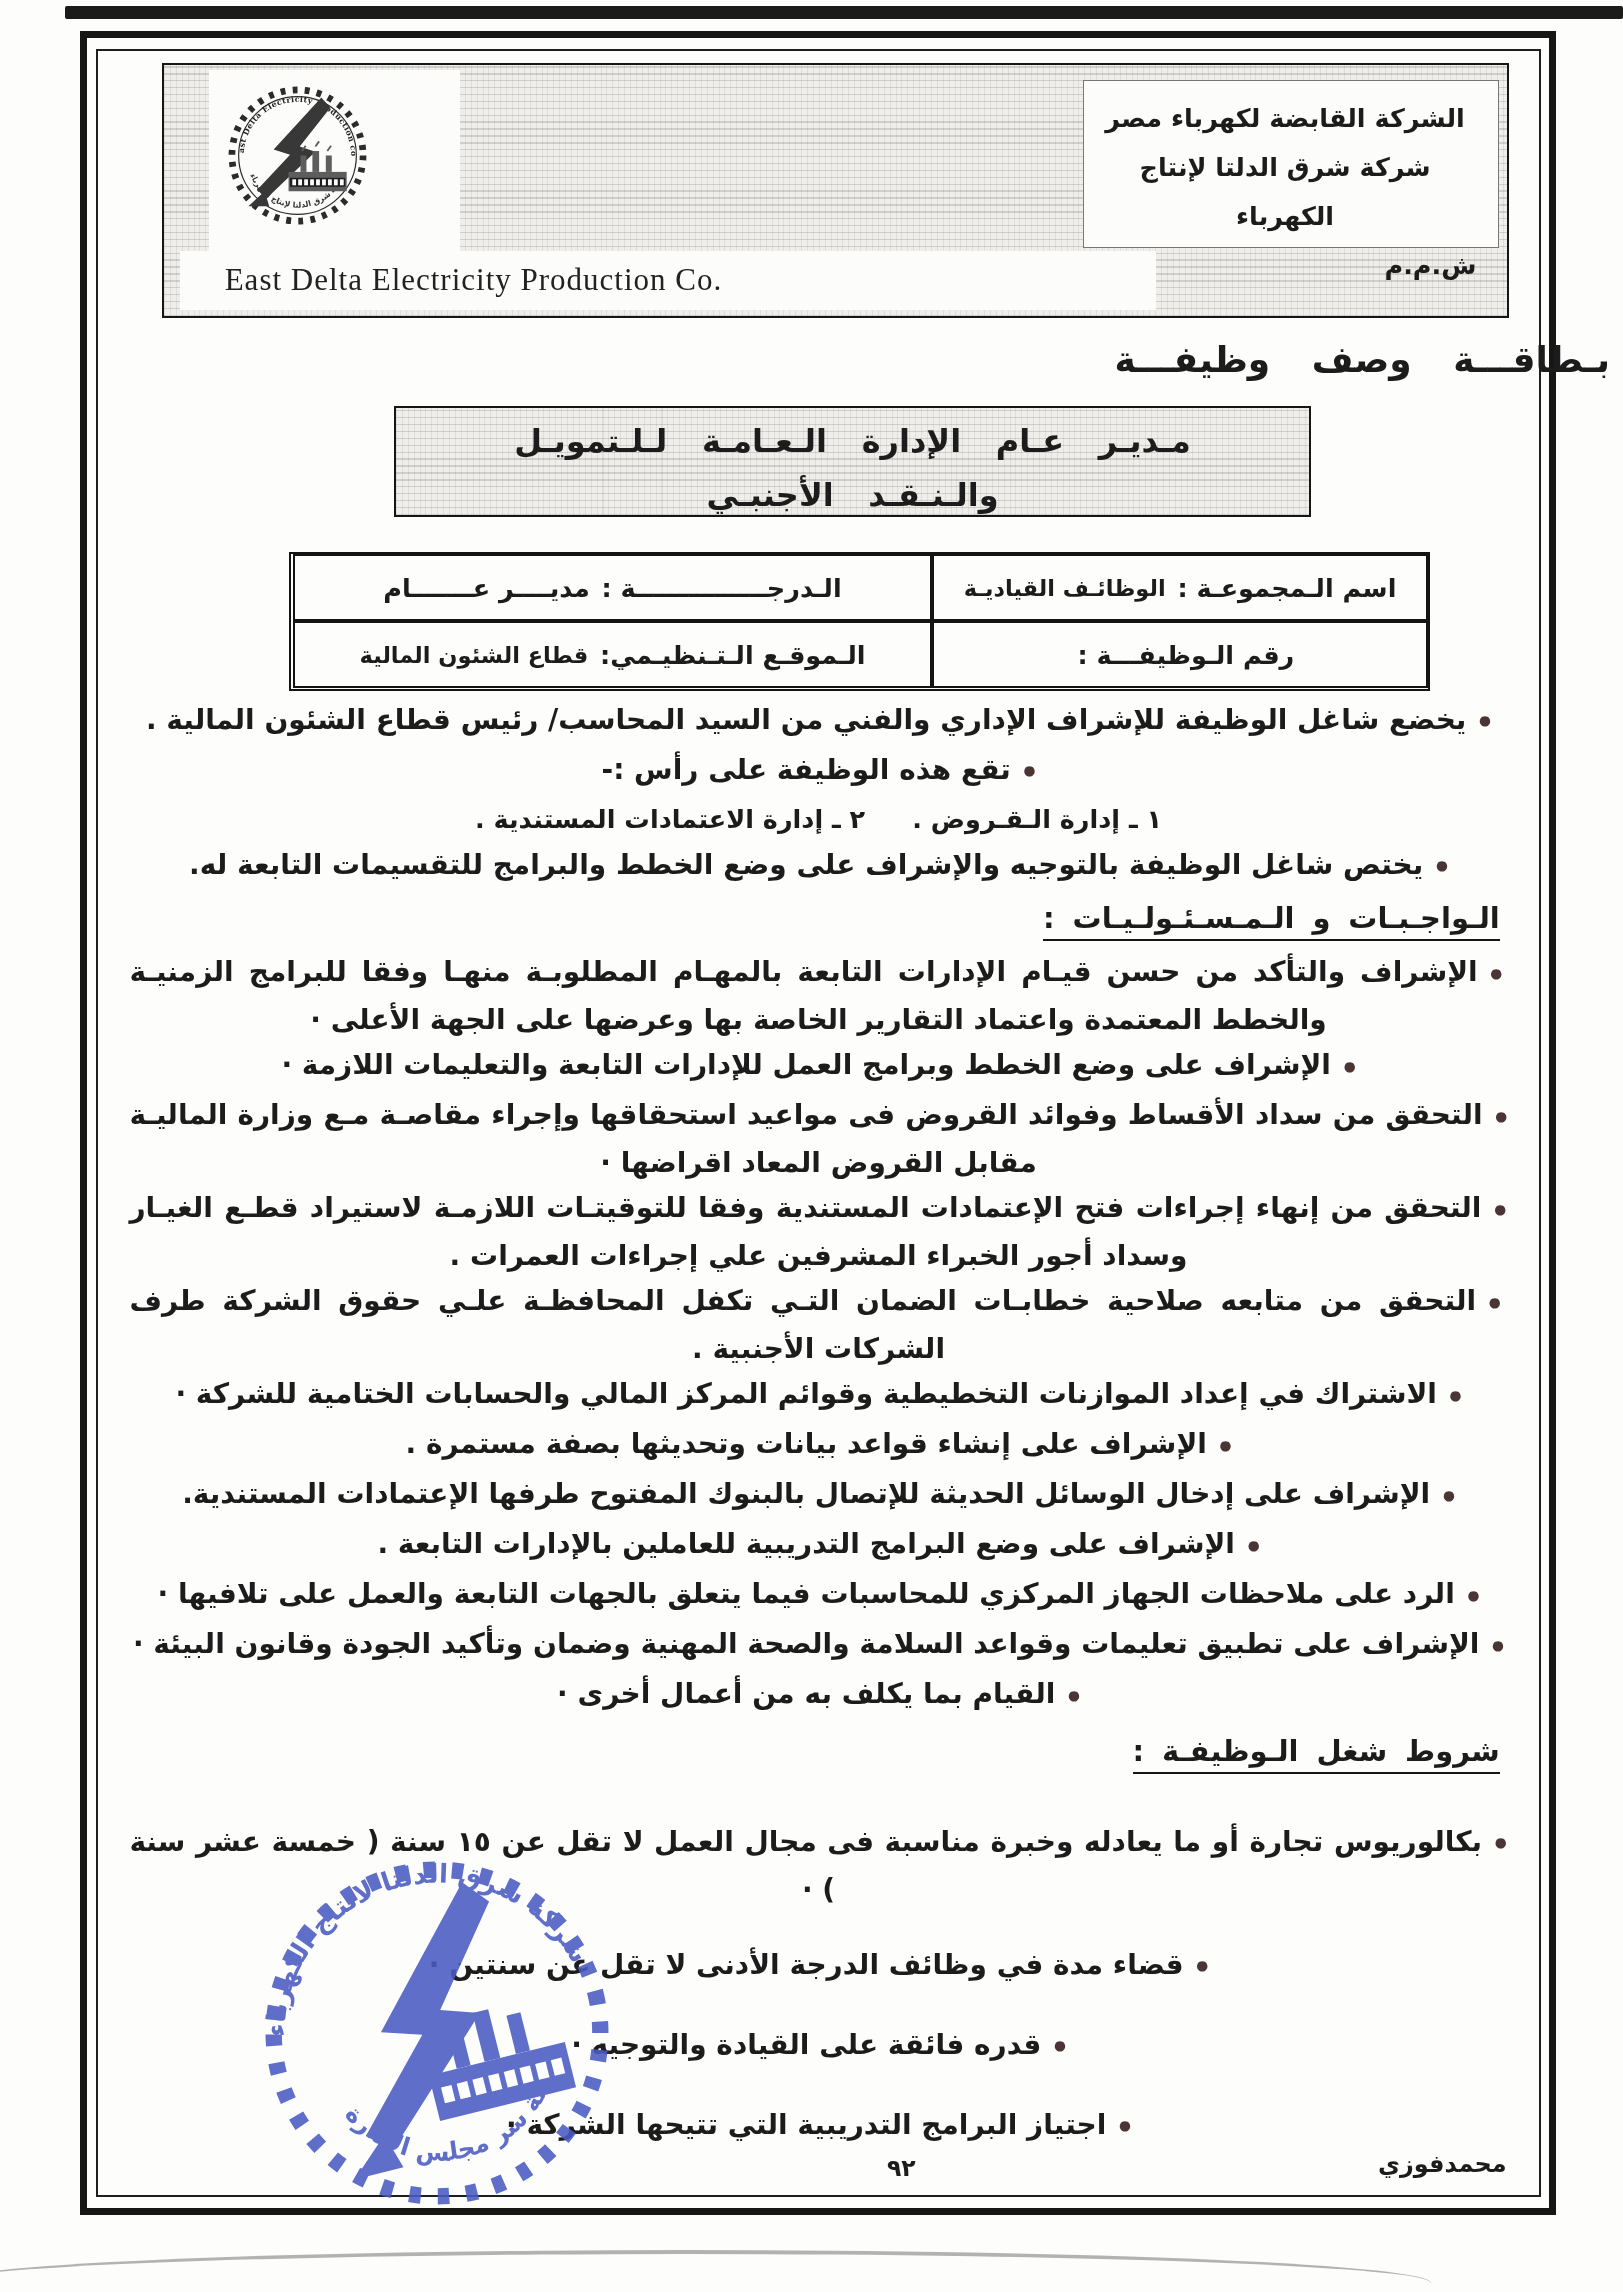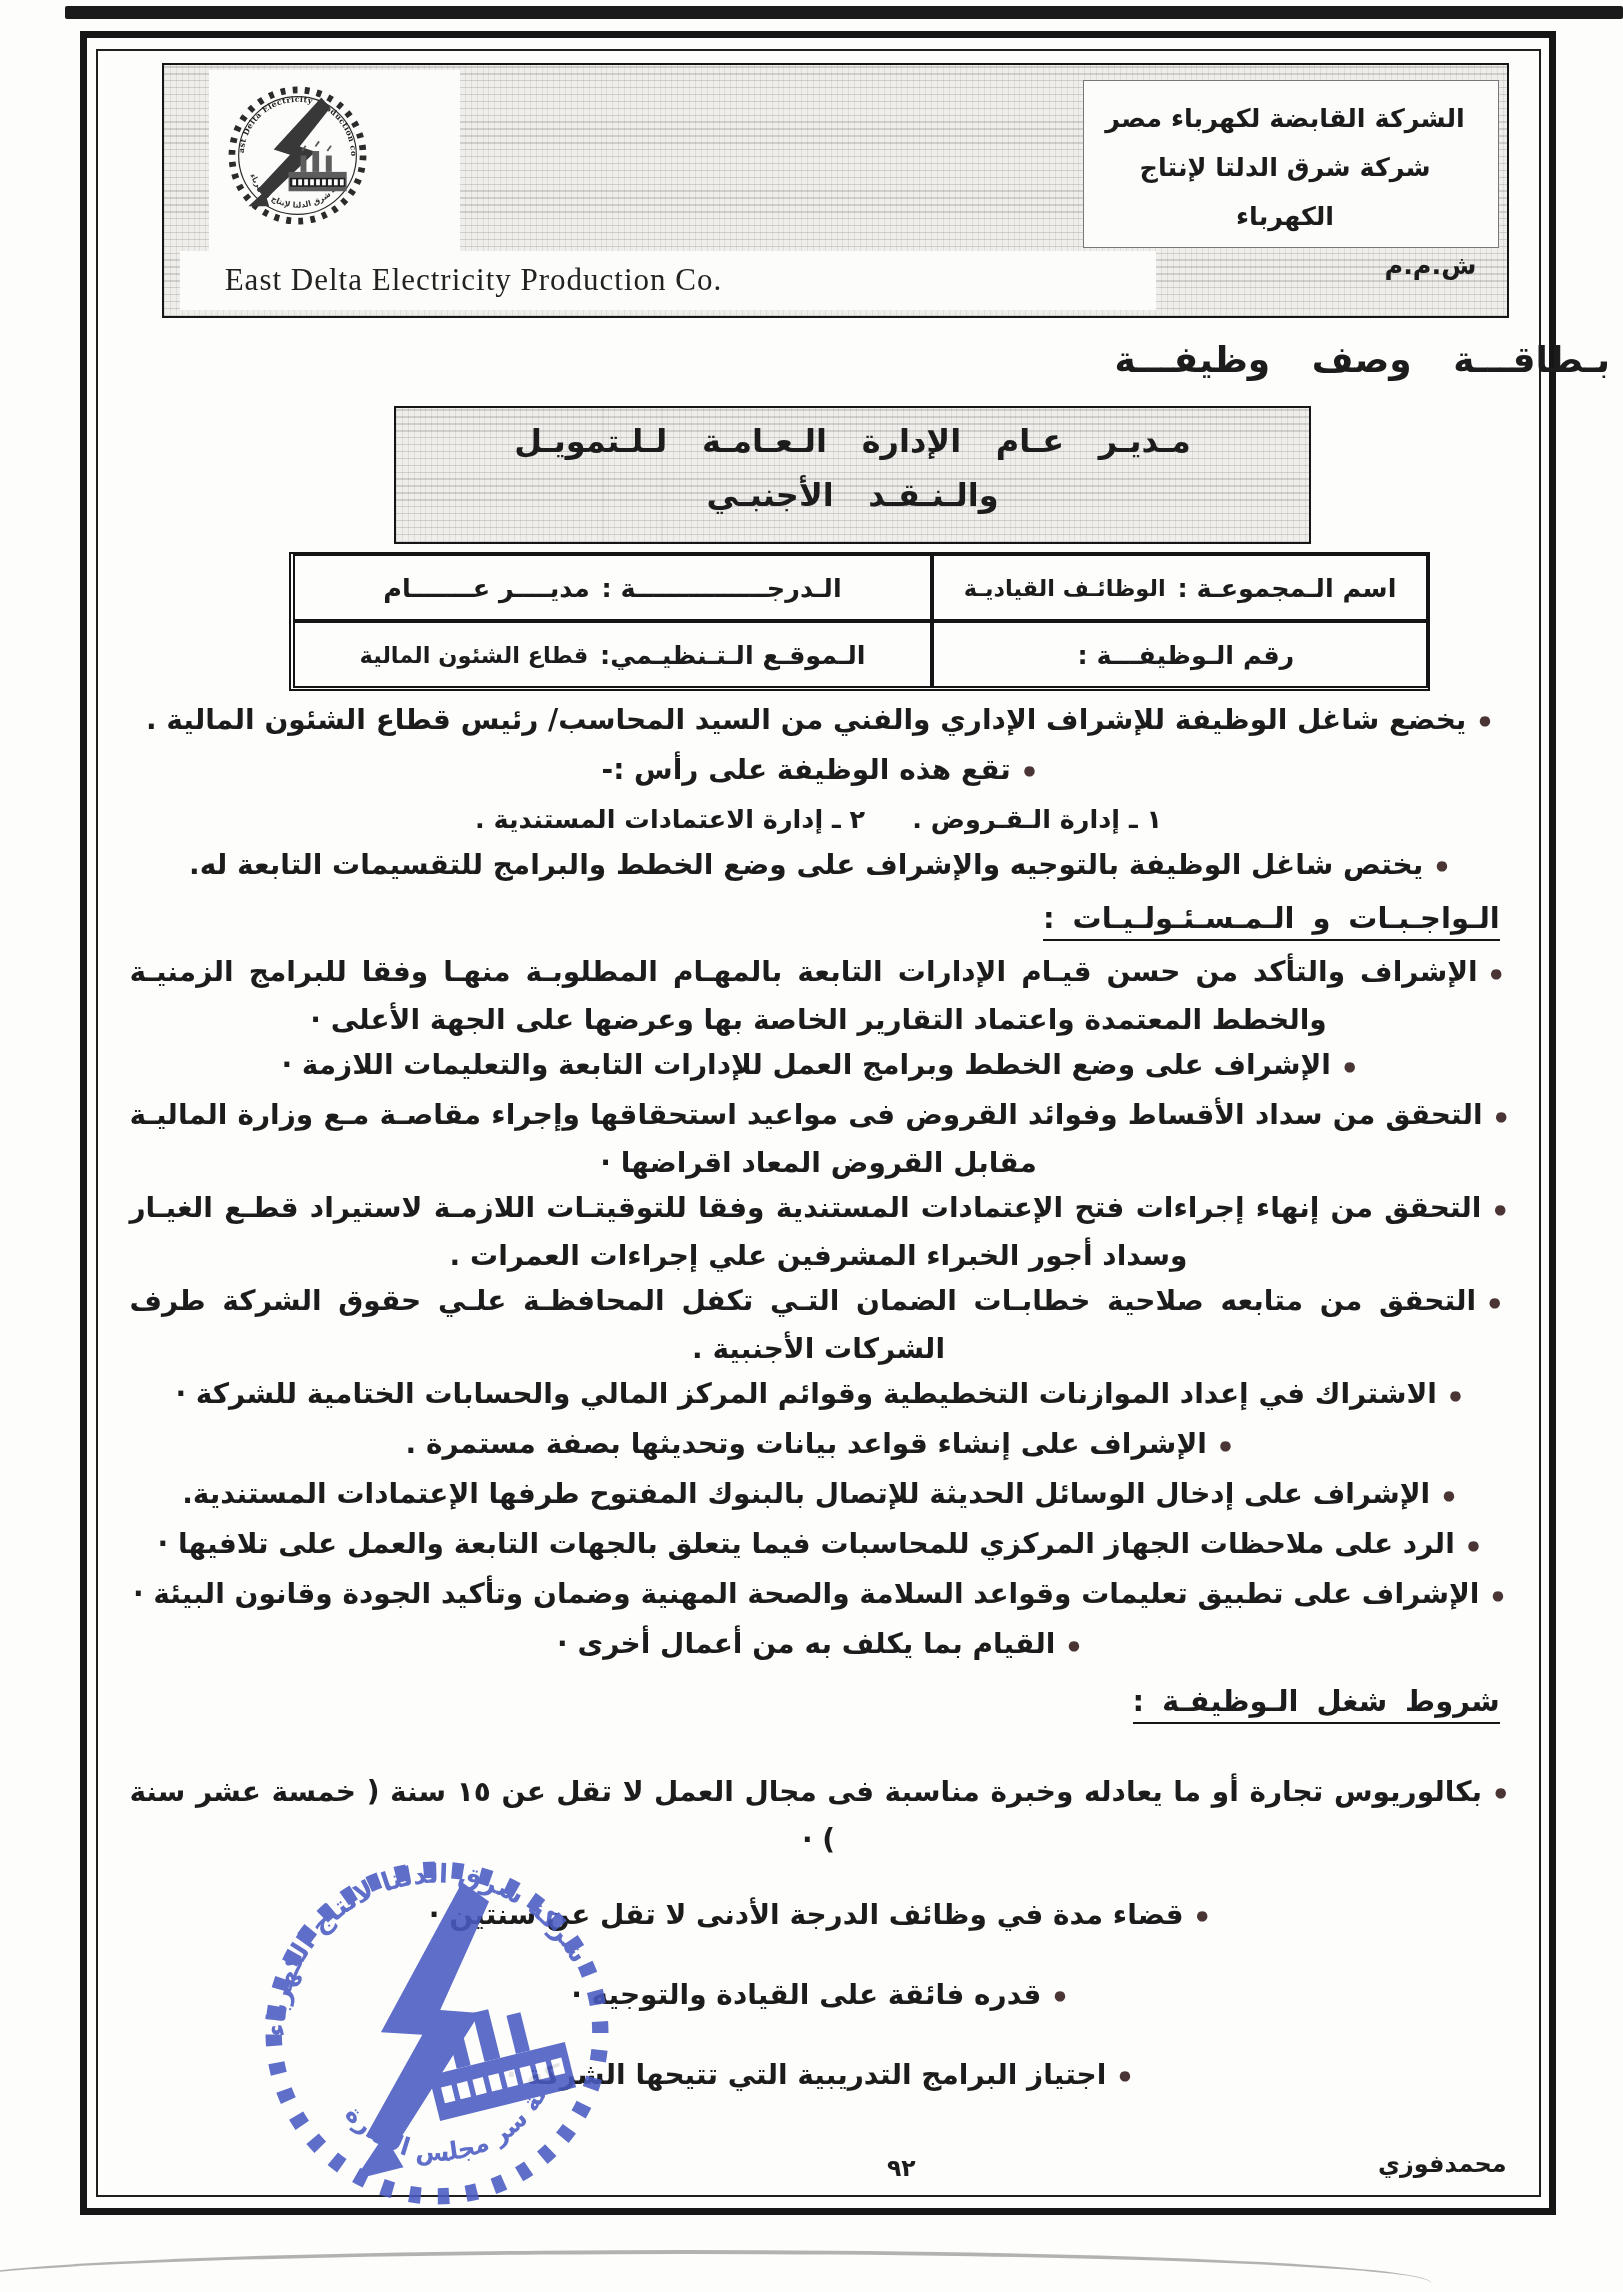--- a/index.html
+++ b/index.html
@@ -28,21 +28,21 @@
   .en-strip   { position:absolute; left:15.7px; top:186px; width:976px; height:59px; background:#fcfcfb;
                 display:flex; align-items:center; }
   .en-name    { font-family:"Liberation Serif", serif; font-size:31px; color:#222; padding-left:45px; letter-spacing:1px; }
   .company-box{ position:absolute; left:919px; top:15px; width:416px; height:168px; background:#fcfcfb;
                 border:1px solid #777; direction:rtl; padding:13.7px 21.6px 0 9.8px; }
   .company-box .ar-line { font-size:25.5px; font-weight:700; line-height:49px; text-align:center; }
   .company-box .ar-line.short { text-align:right; padding-left:82px; }
   
   .card-title { position:absolute; top:288px; left:0; width:100%; text-align:right; transform:translateX(71px);
                 font-size:36px; font-weight:700; word-spacing:29px; direction:rtl; }
-  .job-title-box { position:absolute; left:296px; top:355px; width:917px; height:138px; border:2.9px solid #161616;
+  .job-title-box { position:absolute; left:296px; top:355px; width:917px; height:111px; border:2.9px solid #161616;
                    direction:rtl; text-align:center; padding-top:5.9px; }
   .job-title-box .jt { font-size:32px; font-weight:700; line-height:54px; word-spacing:23.5px; }
   
   .info-table { position:absolute; left:191px; top:501px; width:1141px; height:139px; border:2.9px solid #141414;
                 display:grid; grid-template-columns:496px 639px; grid-auto-rows:67px; direction:rtl; background:#fdfdfc; }
   .cell { border:2px solid #141414; display:flex; align-items:center; justify-content:center;
           font-size:25.5px; font-weight:700; gap:11.8px; white-space:nowrap; }
   .cell .cond { font-size:22.5px; letter-spacing:-0.5px; }
   
   .main { position:absolute; top:647px; left:25.5px; right:25.5px; direction:rtl; }
@@ -163,20 +163,21 @@
         <p class="li">التحقق من إنهاء إجراءات فتح الإعتمادات المستندية وفقا للتوقيتـات اللازمـة لاستيراد قطـع الغيـار وسداد أجور الخبراء المشرفين علي إجراءات العمرات .</p>
 
         <p class="li">التحقق من متابعه صلاحية خطابـات الضمان التـي تكفل المحافظـة علـي حقوق الشركة طرف الشركات الأجنبية .</p>
 
         <p class="li">الاشتراك في إعداد الموازنات التخطيطية وقوائم المركز المالي والحسابات الختامية للشركة ·</p>
 
         <p class="li">الإشراف على إنشاء قواعد بيانات وتحديثها بصفة مستمرة .</p>
 
         <p class="li">الإشراف على إدخال الوسائل الحديثة للإتصال بالبنوك المفتوح طرفها الإعتمادات المستندية.</p>
 
+        <p class="li">الإشراف على وضع البرامج التدريبية للعاملين بالإدارات التابعة .</p>
 
         <p class="li">الرد على ملاحظات الجهاز المركزي للمحاسبات فيما يتعلق بالجهات التابعة والعمل على تلافيها ·</p>
 
         <p class="li">الإشراف على تطبيق تعليمات وقواعد السلامة والصحة المهنية وضمان وتأكيد الجودة وقانون البيئة ·</p>
 
         <p class="li">القيام بما يكلف به من أعمال أخرى ·</p>
 
     </div>
 
     <div><span class="sec-h mt2">شروط شغل الـوظيفـة :</span></div>

